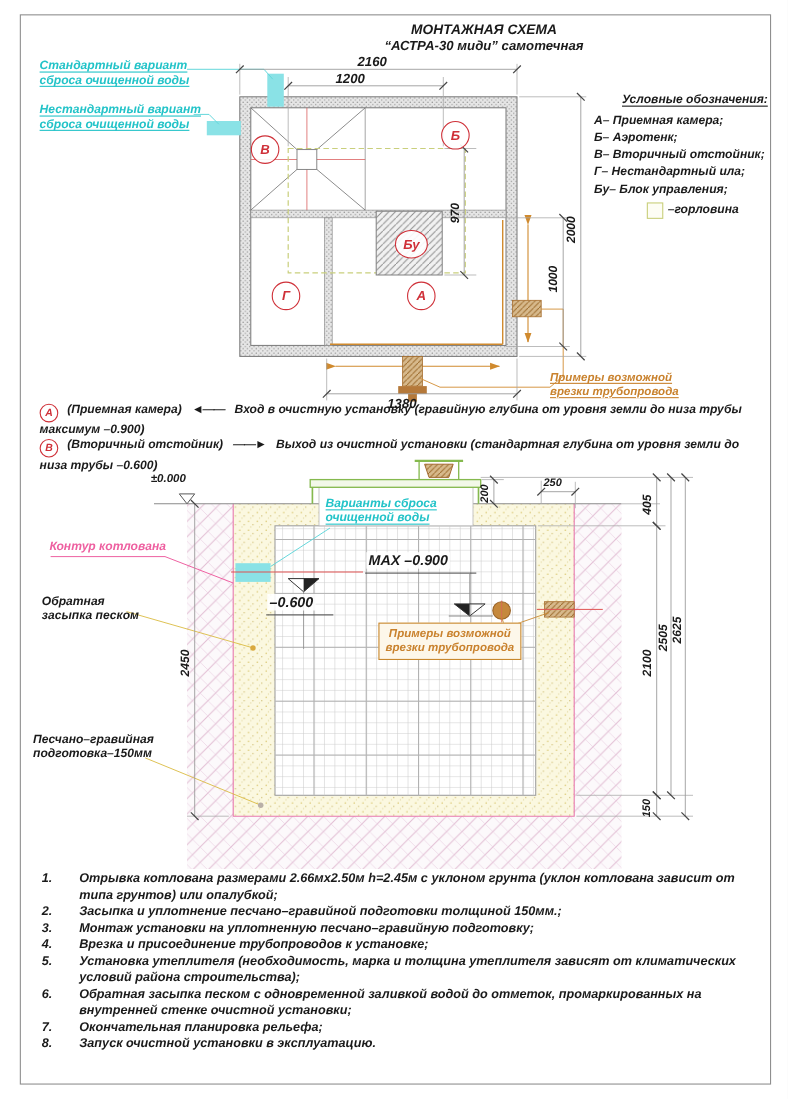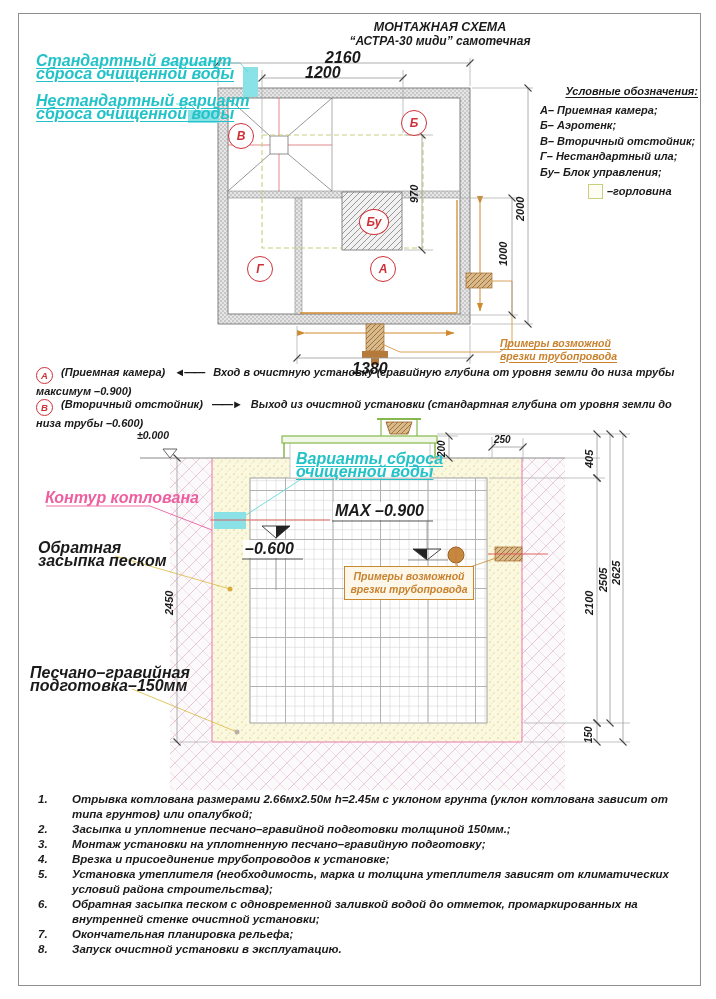--- a/index.html
+++ b/index.html
@@ -2,43 +2,43 @@
 <html><head>
 <meta charset="utf-8">
 <style>
   html,body{margin:0;padding:0;background:#fbf9fa;}
   .page{position:relative;width:716px;height:999px;background:#fff;overflow:hidden;
         font-family:"Liberation Sans",sans-serif;font-style:italic;font-weight:bold;color:#1a1a1a;}
   .frame{position:absolute;left:18px;top:13px;width:681px;height:971px;border:1.2px solid #8f8f8f;}
   svg.draw{position:absolute;left:0;top:0;}
   .abs{position:absolute;}
   .pre{white-space:pre-line;}
-  .t11{font-size:16px;line-height:13px;}
+  .t11{font-size:11px;line-height:13px;}
   .t105{font-size:10.5px;line-height:12.5px;}
   .cy{color:#22c3c8;text-decoration:underline;text-underline-offset:2px;}
   .or{color:#c9822e;}
   .pk{color:#ee5fa0;}
-  .dim{position:absolute;font-size:16px;white-space:nowrap;}
+  .dim{position:absolute;font-size:12px;white-space:nowrap;}
   .vdim{position:absolute;font-size:11px;white-space:nowrap;transform:rotate(-90deg);transform-origin:0 0;}
   .halo{background:rgba(255,255,255,0.88);padding:0 2px;}
   .title1{position:absolute;left:280px;top:20px;width:320px;text-align:center;font-size:12.5px;}
   .title2{position:absolute;left:280px;top:34px;width:320px;text-align:center;font-size:12px;font-style:italic;}
   .clabel{position:absolute;width:24px;height:24px;border:1.3px solid #cf3038;border-radius:50%;
           color:#cf3038;font-size:12px;display:flex;align-items:center;justify-content:center;
           background:rgba(255,255,255,0.9);}
   .legend{position:absolute;left:540px;top:84px;width:158px;font-size:11px;line-height:15.5px;}
   .legend .lt{text-decoration:underline;text-underline-offset:2px;margin-bottom:3px;text-align:right;}
   .neckrow{display:flex;align-items:center;margin-top:4px;padding-left:48px;}
   .necksq{width:13px;height:13px;border:1.2px solid #c9cf7c;background:#fdfdf4;margin-right:4px;}
   .note{position:absolute;left:36px;width:660px;font-size:11px;line-height:15px;}
   .note-circ{display:inline-flex;width:15px;height:15px;border:1.1px solid #cf3038;border-radius:50%;
              color:#cf3038;font-size:9.5px;align-items:center;justify-content:center;margin-right:5px;vertical-align:-3px;}
   .note .arrow{margin:0 6px;letter-spacing:-1px;}
   .block{display:block;}
-  .lvl{position:absolute;font-size:16px;}
+  .lvl{position:absolute;font-size:13px;}
   .tapbox{position:absolute;left:344px;top:566px;width:128px;border:1px solid #c8882e;background:#fdf7ea;
           color:#c9822e;font-size:10.5px;line-height:13px;text-align:center;padding:3px 0;}
   .wo{position:absolute;left:38px;top:792px;width:652px;font-size:11.5px;line-height:15px;}
   .wo .wt{text-decoration:underline;text-underline-offset:2px;margin-bottom:3px;}
   .wo-item{display:flex;}
   .wo-num{width:34px;flex:none;}
   .wo-text{flex:1;}
 </style>
 </head>
 <body>

